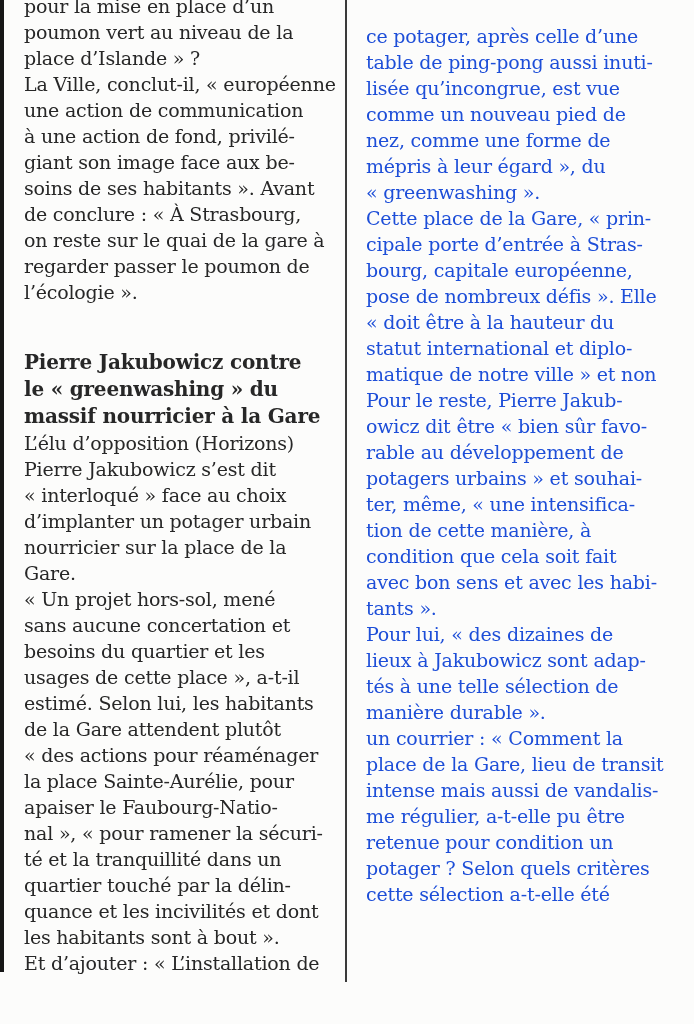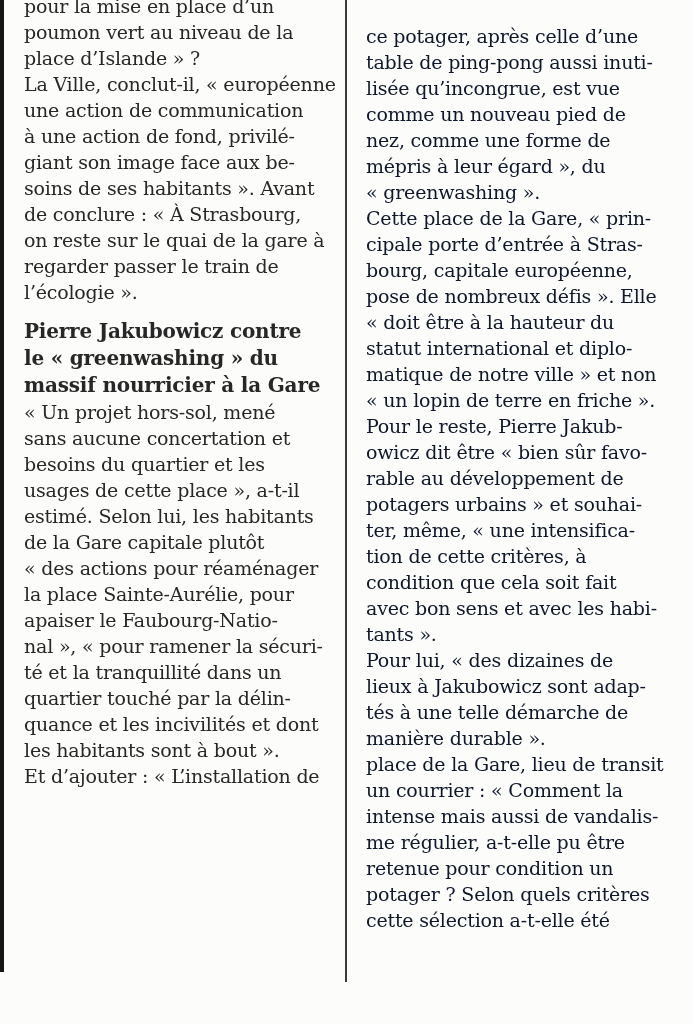--- a/index.html
+++ b/index.html
@@ -55,21 +55,21 @@
     margin: 0;
   }
   .text-line {
     white-space: nowrap;
     height: 26px;
     line-height: 26px;
     font-size: 19px;
     letter-spacing: -0.2px;
   }
   .heading {
-    margin-top: 13px;
+    margin-top: 44px;
   }
   .heading .text-line {
     font-weight: 700;
     font-size: 20px;
     height: 27px;
     line-height: 27px;
     letter-spacing: -0.2px;
   }
 </style>
 </head>
@@ -85,88 +85,95 @@
         <div class="text-line">place d’Islande » ?</div>
       </div>
       <div class="block">
         <div class="text-line">La Ville, conclut-il, « européenne</div>
         <div class="text-line">une action de communication</div>
         <div class="text-line">à une action de fond, privilé-</div>
         <div class="text-line">giant son image face aux be-</div>
         <div class="text-line">soins de ses habitants ». Avant</div>
         <div class="text-line">de conclure : « À Strasbourg,</div>
         <div class="text-line">on reste sur le quai de la gare à</div>
-        <div class="text-line">regarder passer le train de</div>
+        <div class="text-line">regarder passer le poumon de</div>
         <div class="text-line">l’écologie ».</div>
       </div>
       <div class="block heading">
         <div class="text-line">Pierre Jakubowicz contre</div>
         <div class="text-line">le « greenwashing » du</div>
         <div class="text-line">massif nourricier à la Gare</div>
       </div>
       <div class="block">
+        <div class="text-line">L’élu d’opposition (Horizons)</div>
+        <div class="text-line">Pierre Jakubowicz s’est dit</div>
+        <div class="text-line">« interloqué » face au choix</div>
+        <div class="text-line">d’implanter un potager urbain</div>
+        <div class="text-line">nourricier sur la place de la</div>
+        <div class="text-line">Gare.</div>
+      </div>
+      <div class="block">
         <div class="text-line">« Un projet hors-sol, mené</div>
         <div class="text-line">sans aucune concertation et</div>
         <div class="text-line">besoins du quartier et les</div>
         <div class="text-line">usages de cette place », a-t-il</div>
         <div class="text-line">estimé. Selon lui, les habitants</div>
-        <div class="text-line">de la Gare capitale plutôt</div>
+        <div class="text-line">de la Gare attendent plutôt</div>
         <div class="text-line">« des actions pour réaménager</div>
         <div class="text-line">la place Sainte-Aurélie, pour</div>
         <div class="text-line">apaiser le Faubourg-Natio-</div>
         <div class="text-line">nal », « pour ramener la sécuri-</div>
         <div class="text-line">té et la tranquillité dans un</div>
         <div class="text-line">quartier touché par la délin-</div>
         <div class="text-line">quance et les incivilités et dont</div>
         <div class="text-line">les habitants sont à bout ».</div>
       </div>
       <div class="block">
         <div class="text-line">Et d’ajouter : « L’installation de</div>
       </div>
     </div>
-  <div class="col col-right" style="color: #0f172a;">
+  <div class="col col-right" style="color: #1d4ed8;">
       <div class="block">
         <div class="text-line">ce potager, après celle d’une</div>
         <div class="text-line">table de ping-pong aussi inuti-</div>
         <div class="text-line">lisée qu’incongrue, est vue</div>
         <div class="text-line">comme un nouveau pied de</div>
         <div class="text-line">nez, comme une forme de</div>
         <div class="text-line">mépris à leur égard », du</div>
         <div class="text-line">« greenwashing ».</div>
       </div>
       <div class="block">
         <div class="text-line">Cette place de la Gare, « prin-</div>
         <div class="text-line">cipale porte d’entrée à Stras-</div>
         <div class="text-line">bourg, capitale européenne,</div>
         <div class="text-line">pose de nombreux défis ». Elle</div>
         <div class="text-line">« doit être à la hauteur du</div>
         <div class="text-line">statut international et diplo-</div>
         <div class="text-line">matique de notre ville » et non</div>
-        <div class="text-line">« un lopin de terre en friche ».</div>
       </div>
       <div class="block">
         <div class="text-line">Pour le reste, Pierre Jakub-</div>
         <div class="text-line">owicz dit être « bien sûr favo-</div>
         <div class="text-line">rable au développement de</div>
         <div class="text-line">potagers urbains » et souhai-</div>
         <div class="text-line">ter, même, « une intensifica-</div>
-        <div class="text-line">tion de cette critères, à</div>
+        <div class="text-line">tion de cette manière, à</div>
         <div class="text-line">condition que cela soit fait</div>
         <div class="text-line">avec bon sens et avec les habi-</div>
         <div class="text-line">tants ».</div>
       </div>
       <div class="block">
         <div class="text-line">Pour lui, « des dizaines de</div>
         <div class="text-line">lieux à Jakubowicz sont adap-</div>
-        <div class="text-line">tés à une telle démarche de</div>
+        <div class="text-line">tés à une telle sélection de</div>
         <div class="text-line">manière durable ».</div>
       </div>
       <div class="block">
+        <div class="text-line">un courrier : « Comment la</div>
         <div class="text-line">place de la Gare, lieu de transit</div>
-        <div class="text-line">un courrier : « Comment la</div>
         <div class="text-line">intense mais aussi de vandalis-</div>
         <div class="text-line">me régulier, a-t-elle pu être</div>
         <div class="text-line">retenue pour condition un</div>
         <div class="text-line">potager ? Selon quels critères</div>
         <div class="text-line">cette sélection a-t-elle été</div>
       </div>
     </div>
 </div>
 
 </body></html>

